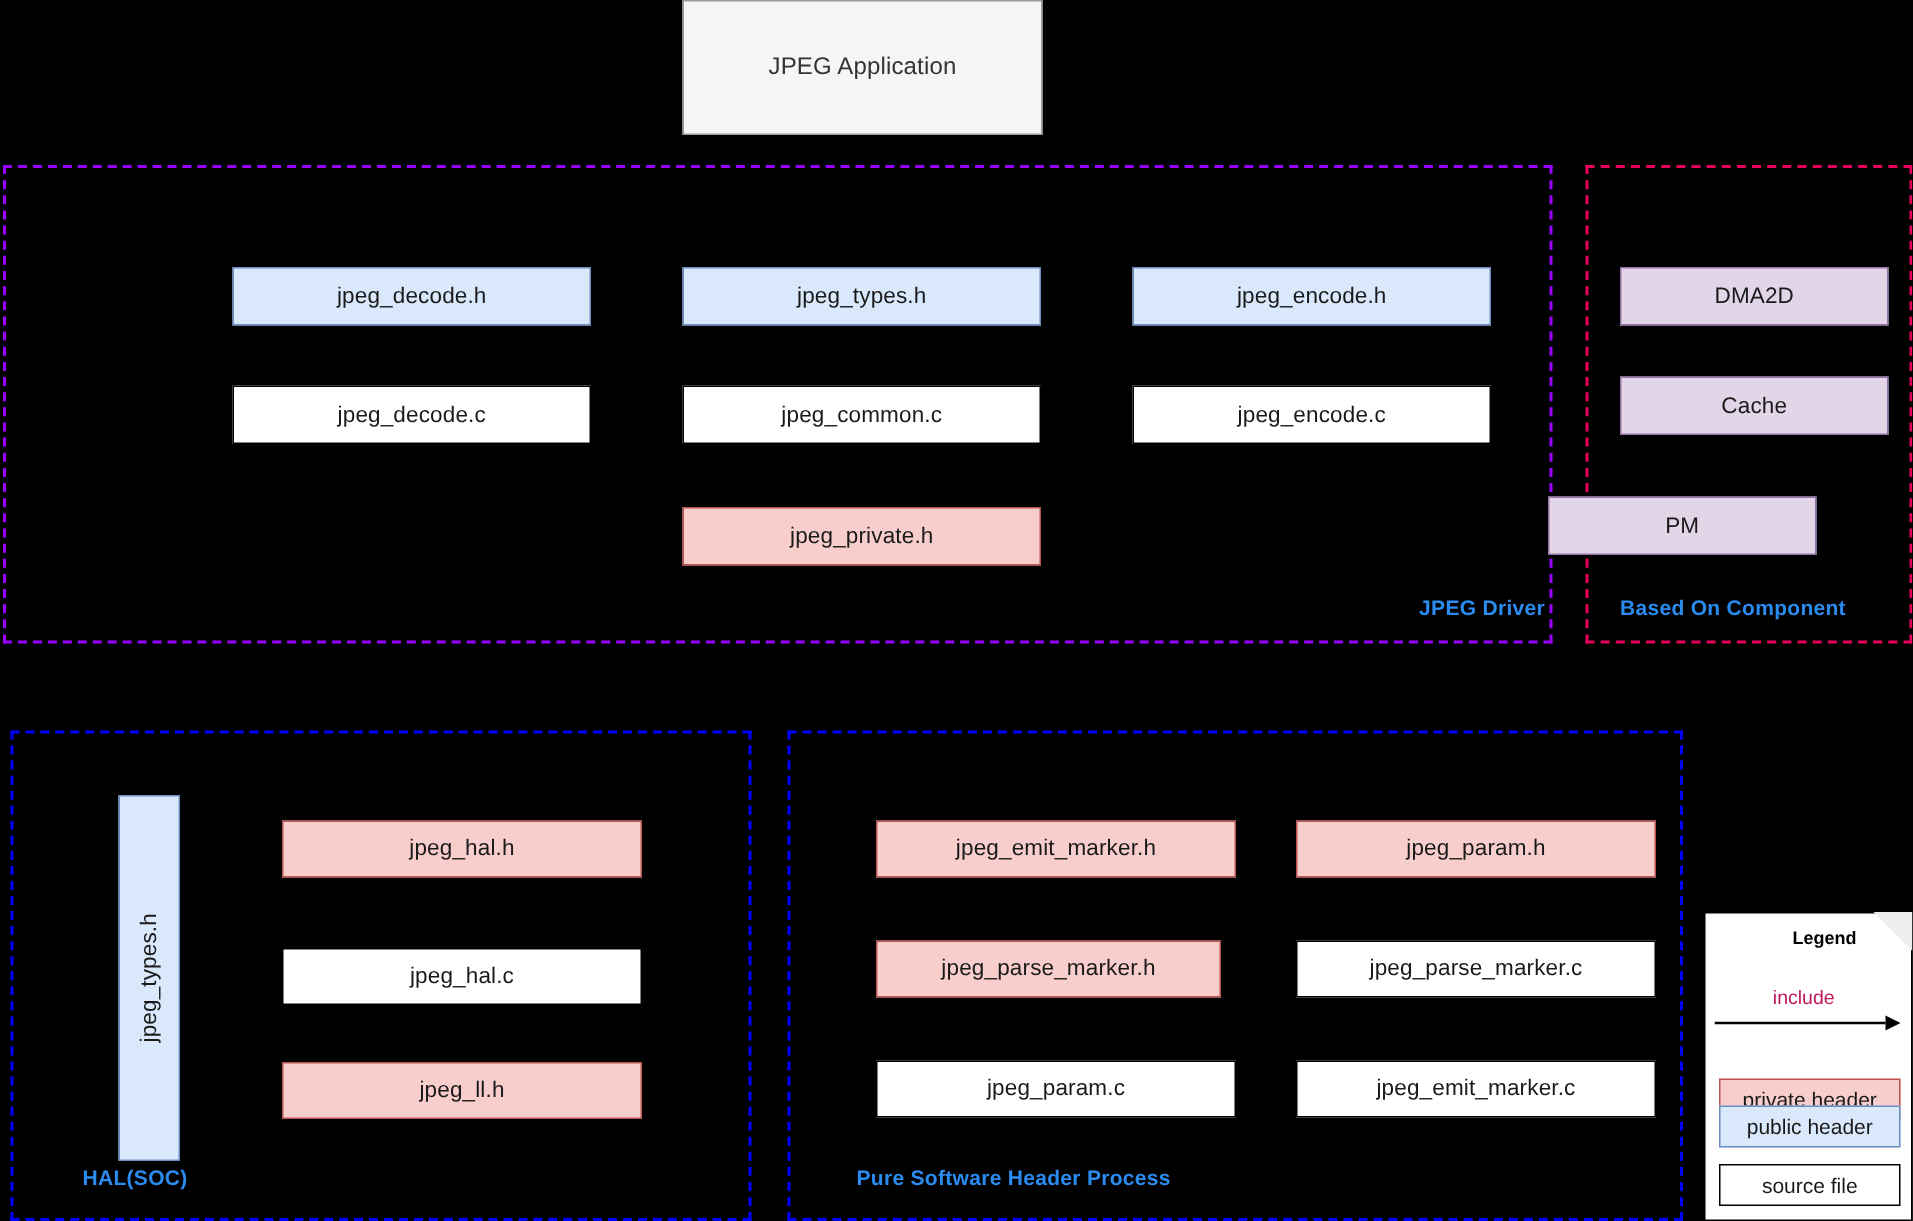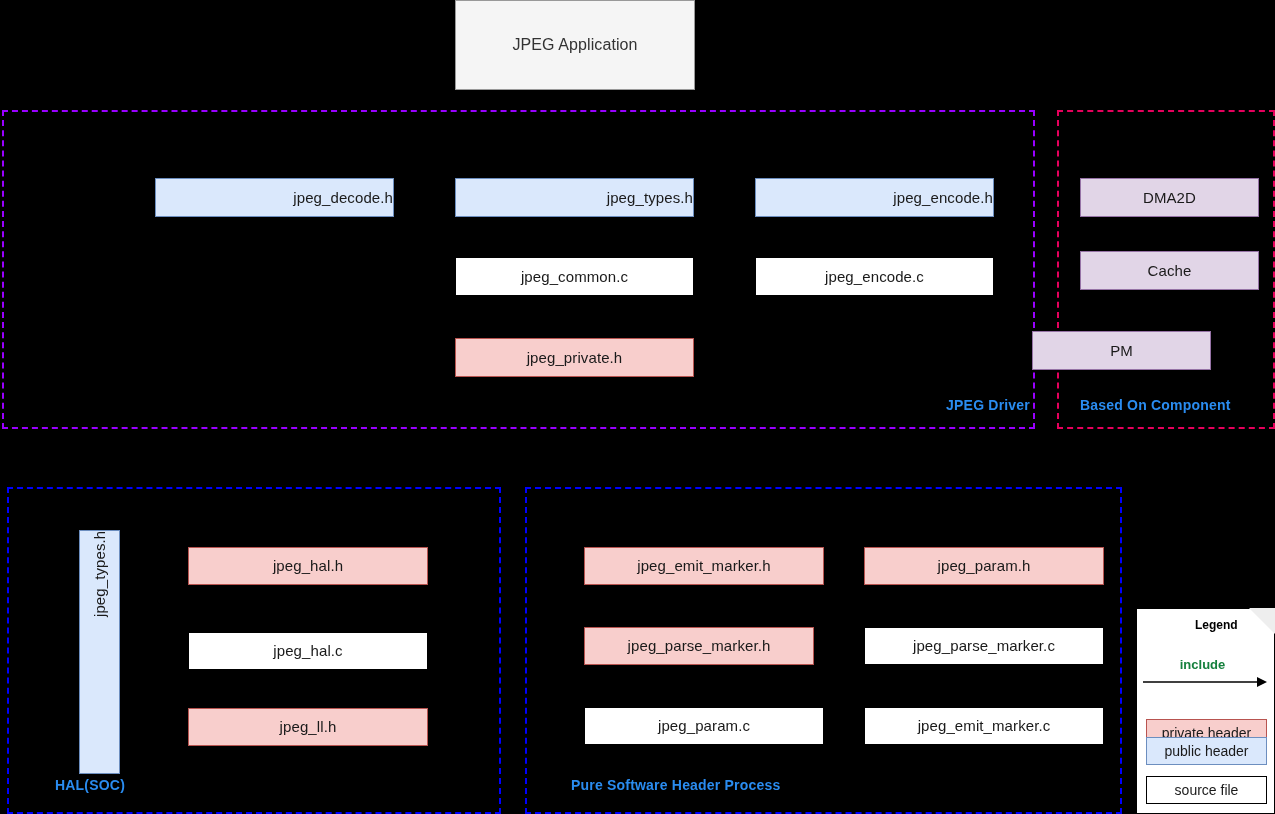--- a/index.html
+++ b/index.html
@@ -30,21 +30,20 @@
   }
   .node.app {
     background: #f5f5f5;
     border: 1px solid #999999;
     color: #333333;
     font-size: 16px;
   }
   .node.public {
     background: #dae8fc;
     border: 1px solid #6c8ebf;
-    justify-content: flex-end;
   }
   .node.private {
     background: #f8cecc;
     border: 1px solid #b85450;
   }
   .node.source {
     background: #ffffff;
     border: 1px solid #000000;
   }
   .node.component {
@@ -115,22 +114,21 @@
     color: #000000;
     margin-left: 48px;
   }
   #legend .arrow-label {
     position: absolute;
     left: 0;
     right: 6px;
     top: 48px;
     text-align: center;
     font-size: 13px;
-    color: #15803d;
-    font-weight: bold;
+    color: #be185d;
   }
   #legend .arrow-svg {
     position: absolute;
     left: 6px;
     top: 66px;
   }
   .legend-key {
     position: absolute;
     left: 9px;
     width: 121px;
@@ -161,20 +159,23 @@
   <div class="node public" style="left:155px; top:178px; width:239px; height:39px;">
     <span>jpeg_decode.h</span>
   </div>
   <div class="node public" style="left:455px; top:178px; width:239px; height:39px;">
     <span>jpeg_types.h</span>
   </div>
   <div class="node public" style="left:755px; top:178px; width:239px; height:39px;">
     <span>jpeg_encode.h</span>
   </div>
 
+  <div class="node source" style="left:155px; top:257px; width:239px; height:39px;">
+    <span>jpeg_decode.c</span>
+  </div>
   <div class="node source" style="left:455px; top:257px; width:239px; height:39px;">
     <span>jpeg_common.c</span>
   </div>
   <div class="node source" style="left:755px; top:257px; width:239px; height:39px;">
     <span>jpeg_encode.c</span>
   </div>
 
   <div class="node private" style="left:455px; top:338px; width:239px; height:39px;">
     <span>jpeg_private.h</span>
   </div>

